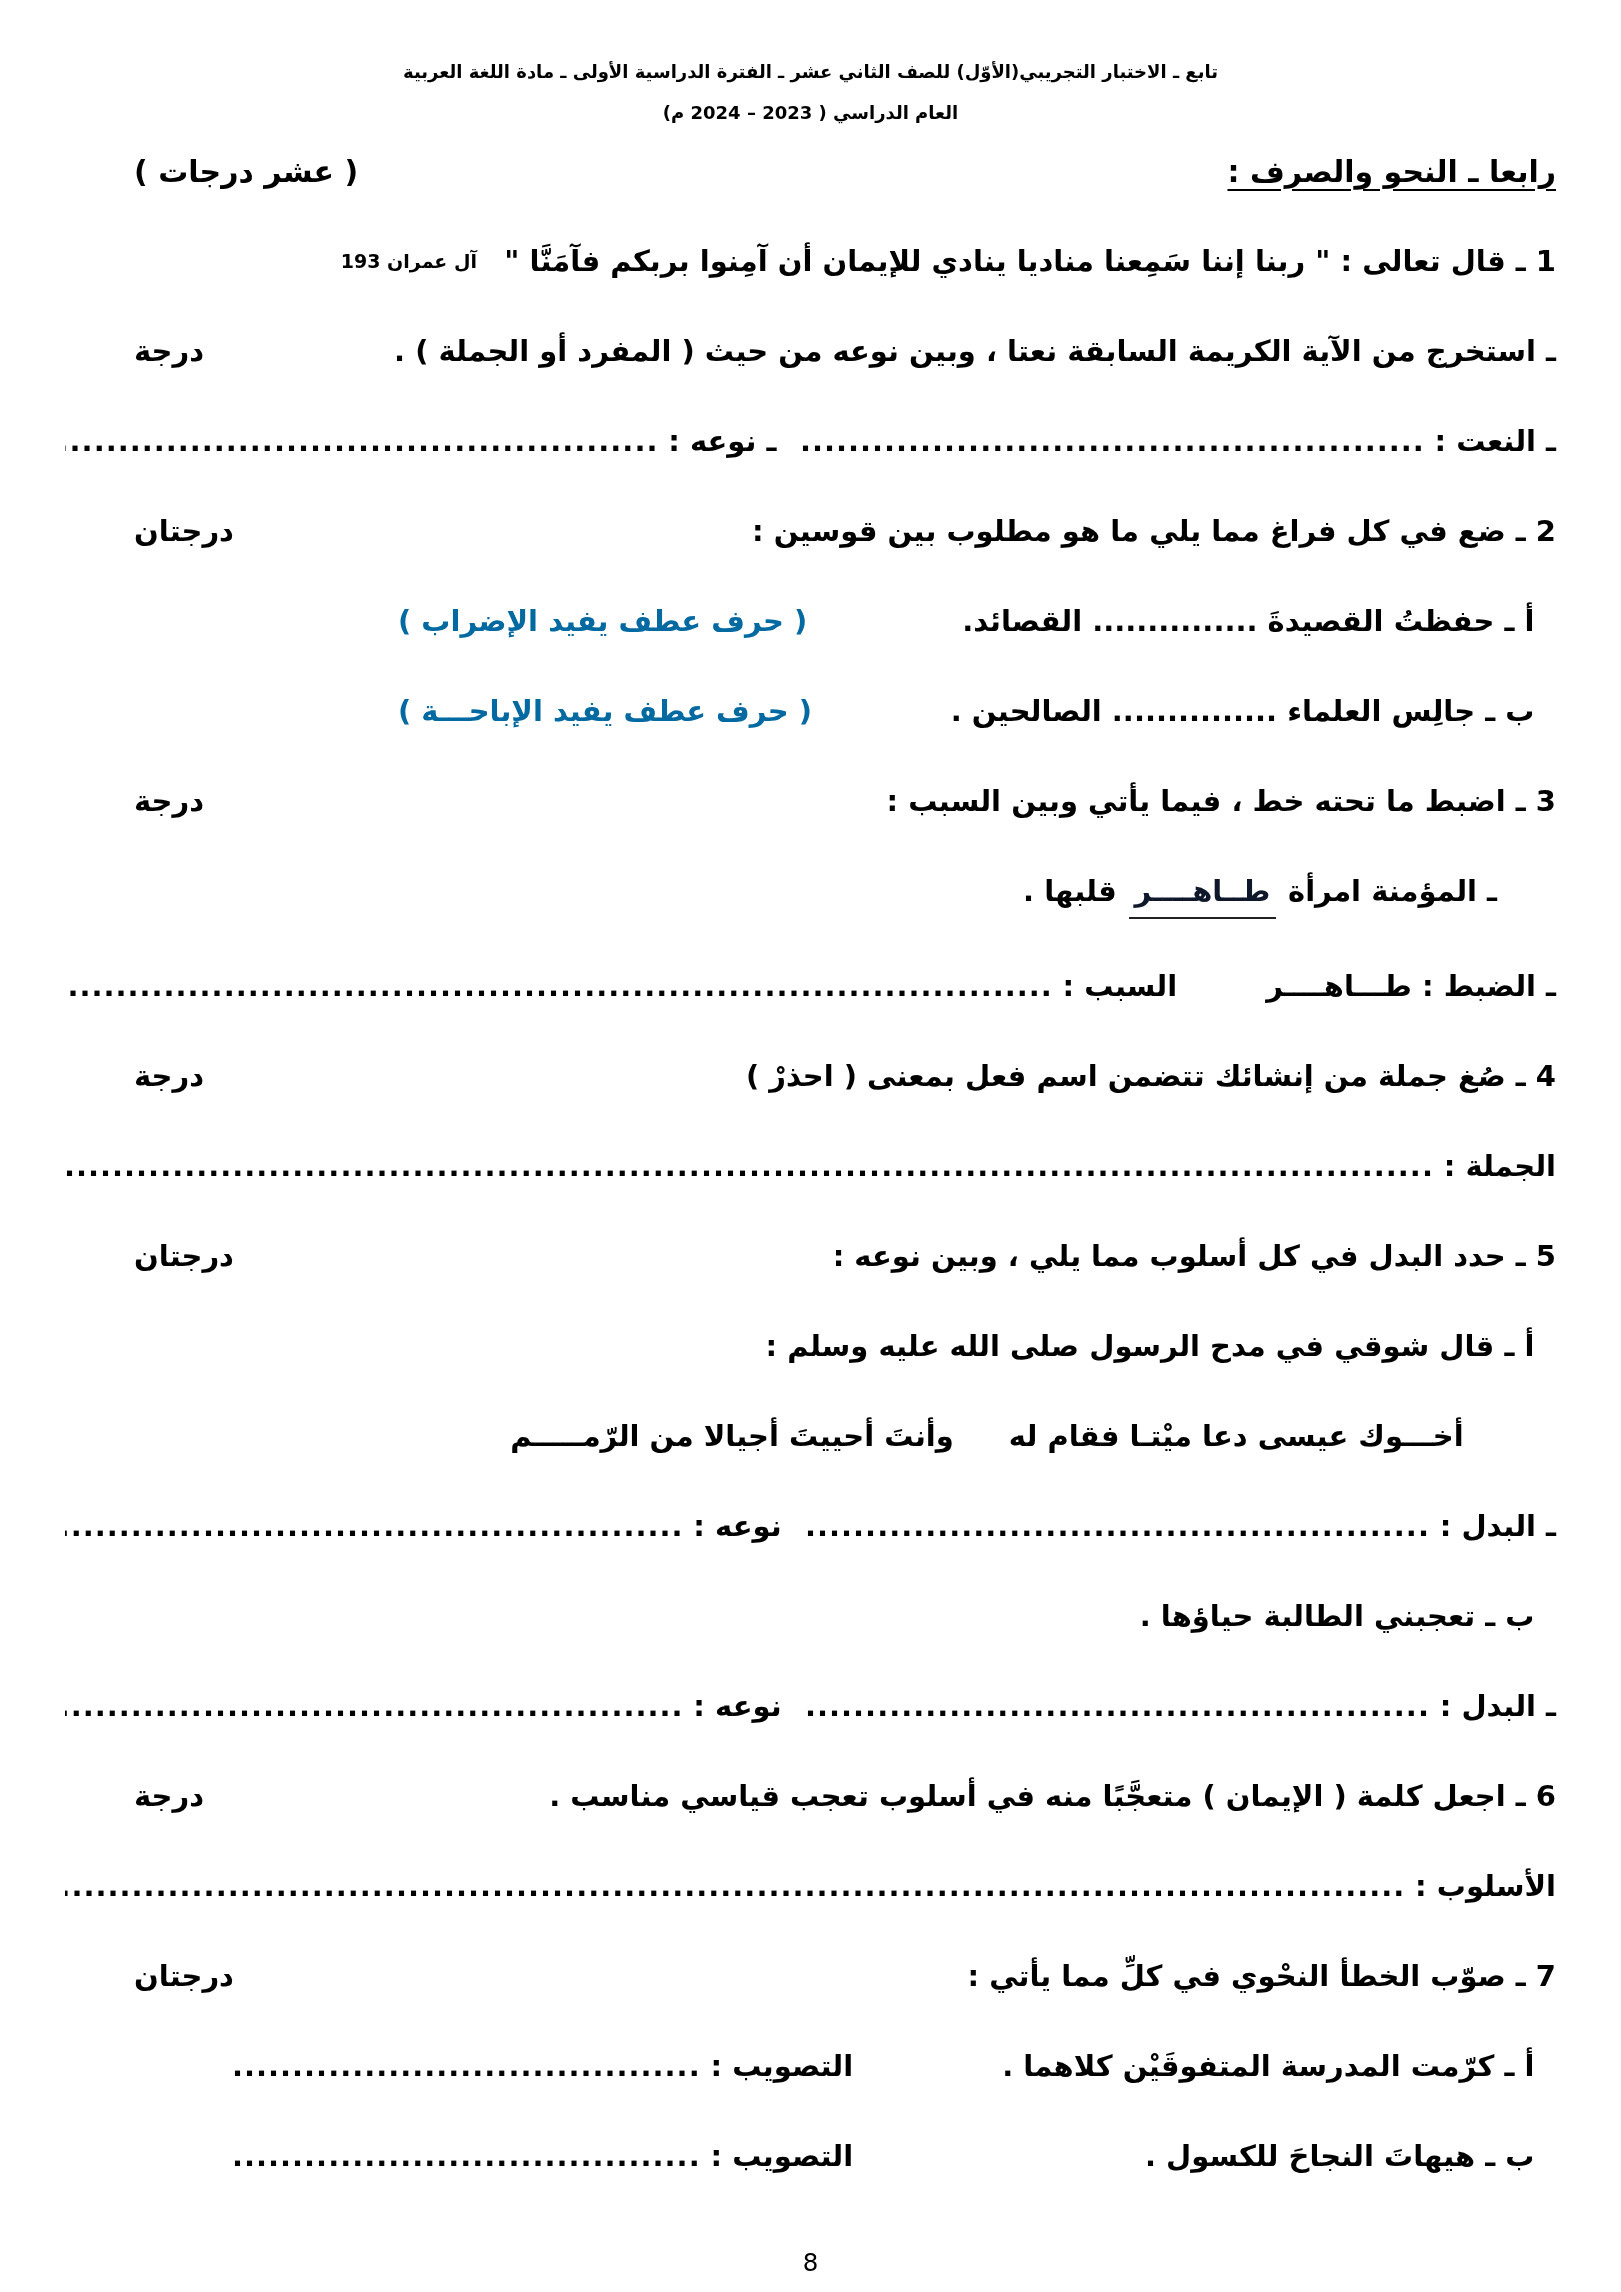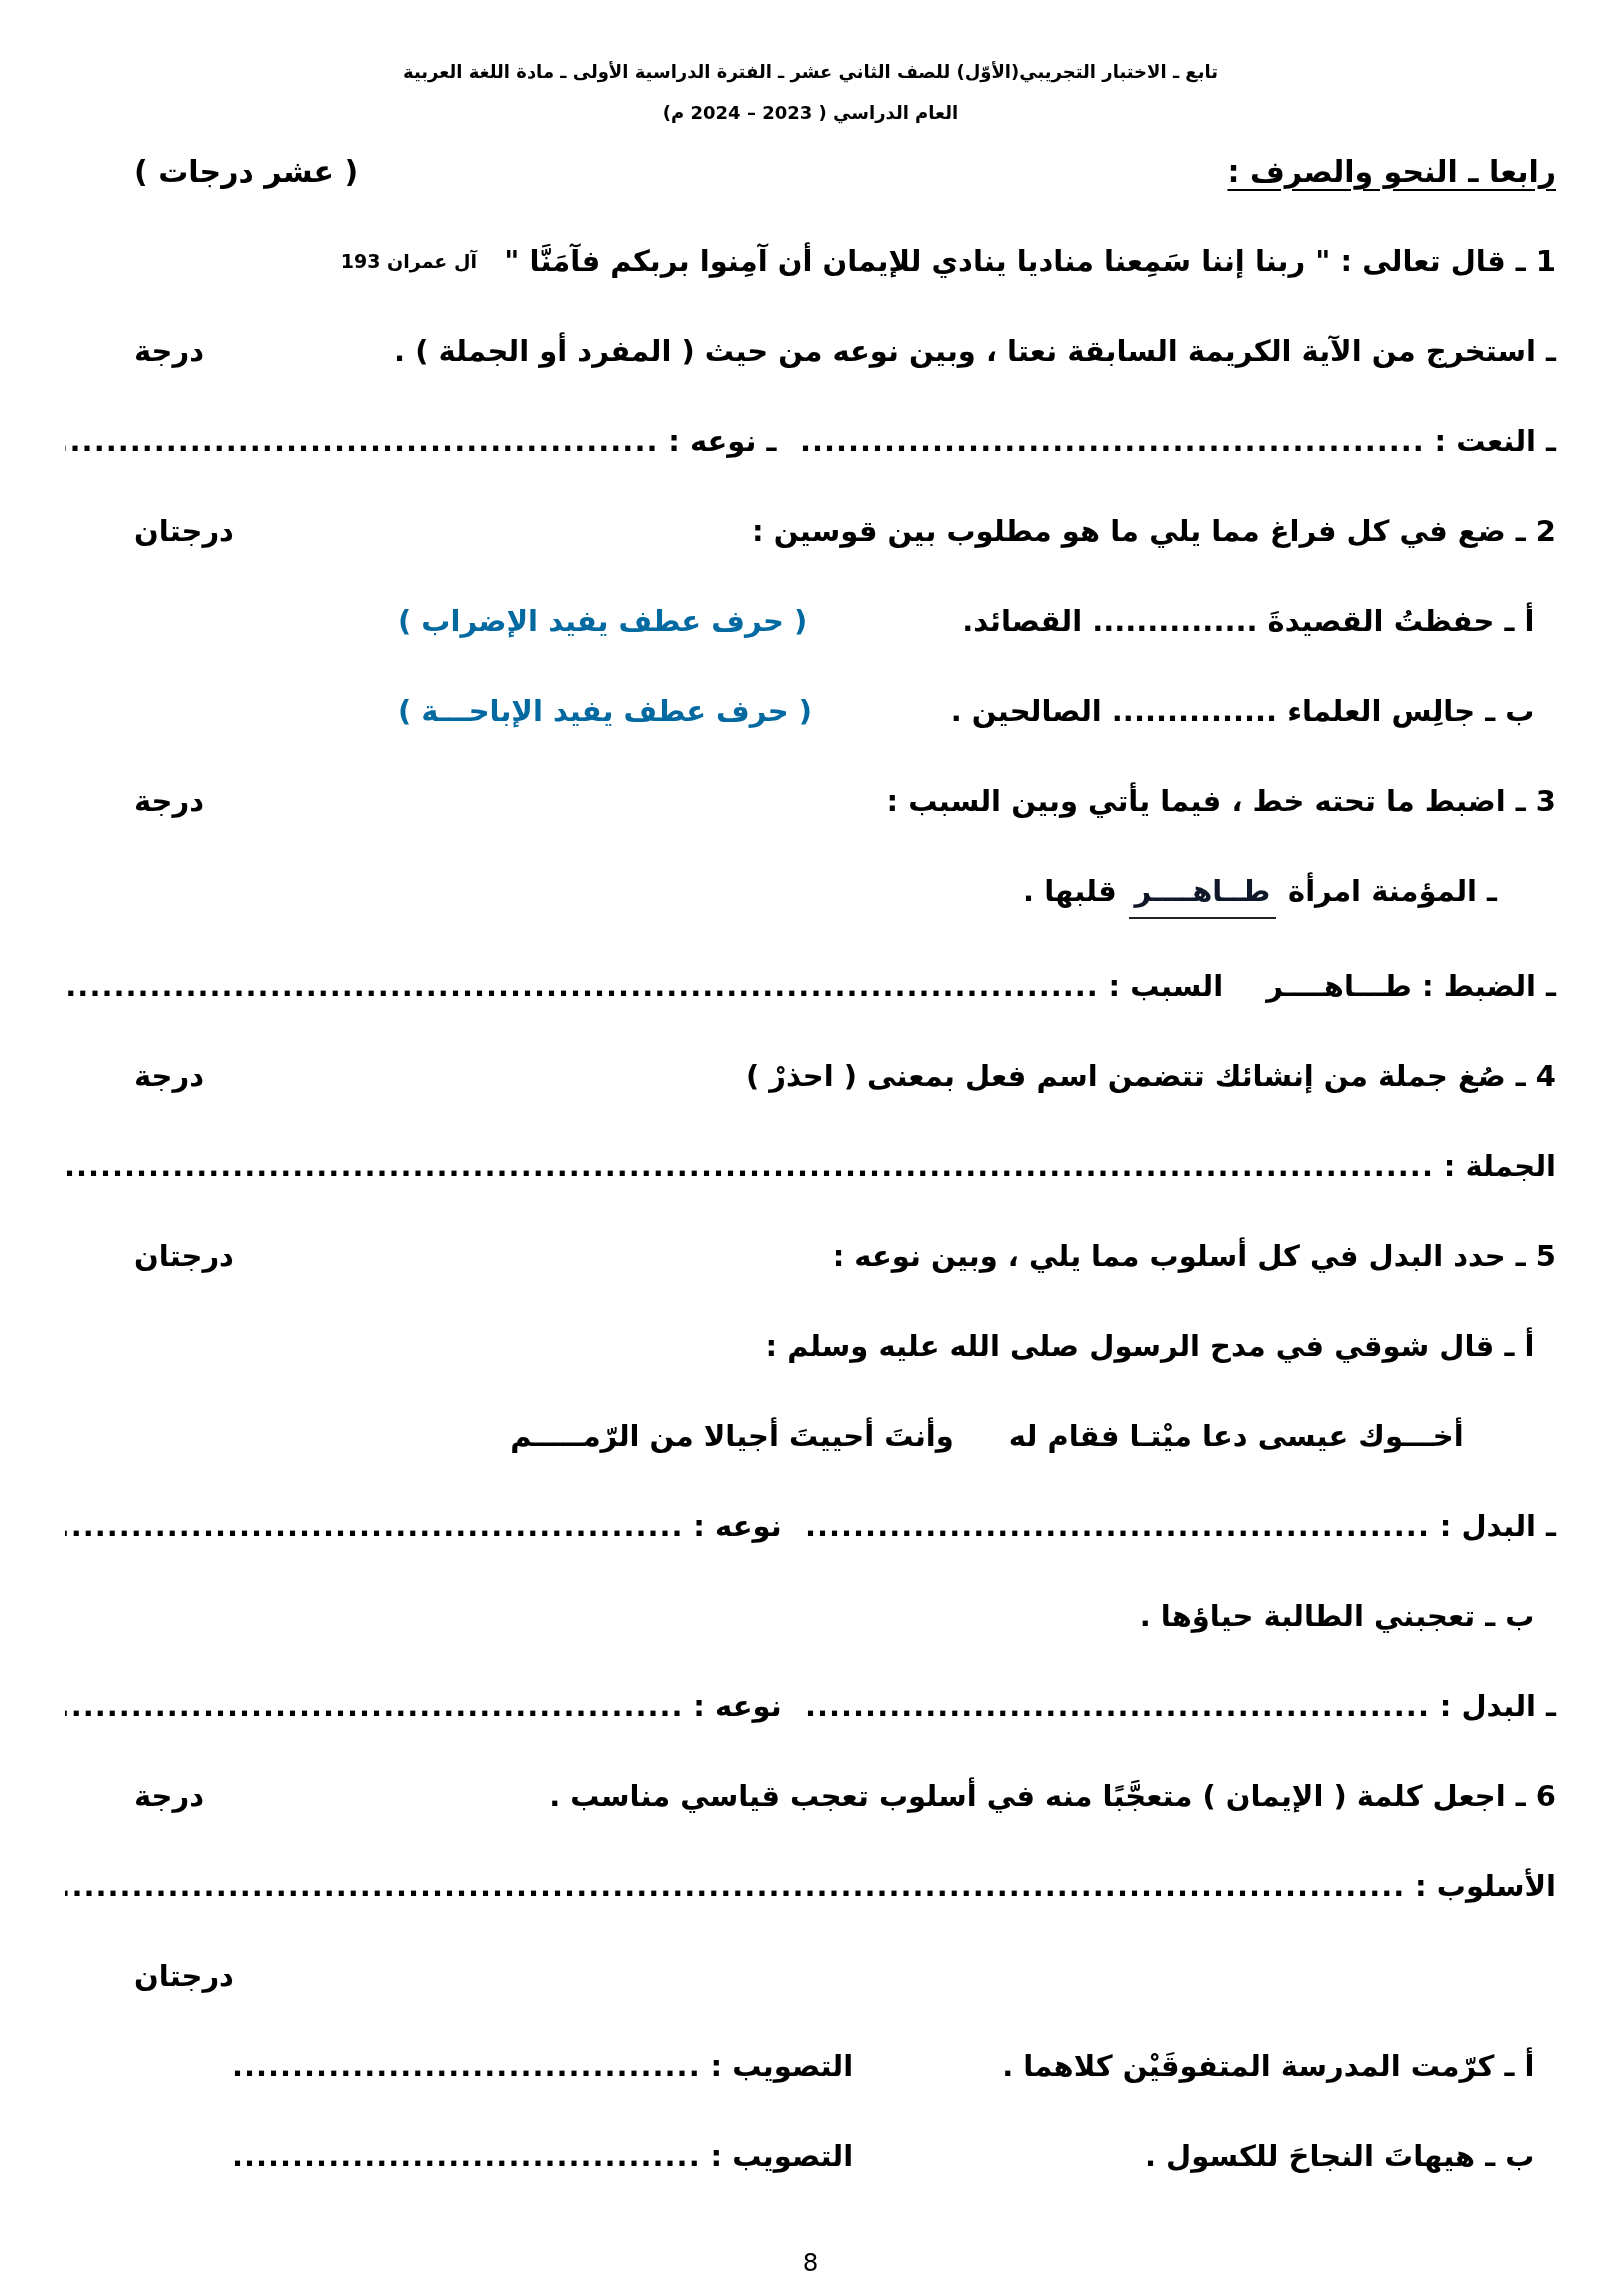--- a/index.html
+++ b/index.html
@@ -34,21 +34,21 @@
   .row > span { flex-shrink: 0; }
   .section-row { font-size: 30px; }
   .u { text-decoration: underline; text-underline-offset: 6.9px; text-decoration-thickness: 2px; }
   .mark { margin-right: auto; margin-left: 69px; }
   .red { color: #0369a1; }
   .ref { font-size: 19px; margin-right: 27.4px; align-self: center; }
   .indent { margin-right: 21.6px; }
   .dots { letter-spacing: 1px; }
   .gap10 { margin-right: 9.8px; }
   .gap24 { margin-right: 23.5px; }
-  .gap70 { margin-right: 43px; }
+  .gap70 { margin-right: 89px; }
   .leader {
     flex: 1 1 0;
     min-width: 0;
     overflow: hidden;
   }
   .q2row { padding-left: 333px; }
   .hintpush { margin-right: auto; }
   .q7row { padding-left: 167px; }
   .ansgroup { margin-right: auto; display: flex; align-items: baseline; }
   .poetry { justify-content: center; gap: 55px; padding-left: 353px; }
@@ -178,20 +178,21 @@
     <span>6 ـ اجعل كلمة ( الإيمان ) متعجَّبًا منه في أسلوب تعجب قياسي مناسب .</span>
     <span class="mark">درجة</span>
   </div>
 
   <div class="row">
     <span>الأسلوب :</span>
     <span class="dots leader gap10">........................................................................................................................................................................</span>
   </div>
 
   <div class="row">
+    <span>7 ـ صوّب الخطأ النحْوي في كلِّ مما يأتي :</span>
     <span class="mark">درجتان</span>
   </div>
 
   <div class="row q7row">
     <span class="indent">أ ـ كرّمت المدرسة المتفوقَيْن كلاهما .</span>
     <span class="ansgroup">
       <span>التصويب :</span>
       <span class="dots gap10">.......................................</span>
     </span>
   </div>

